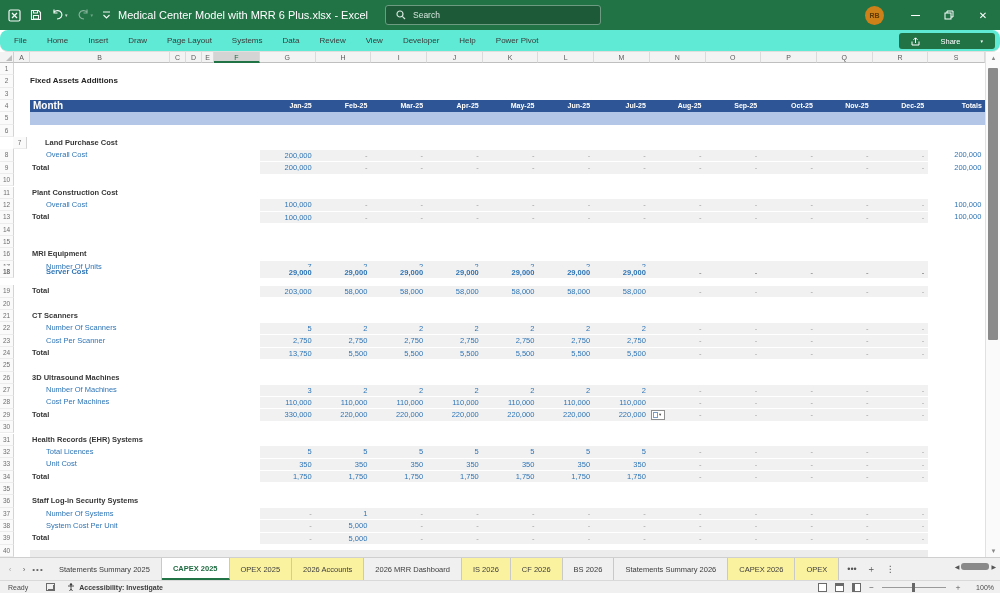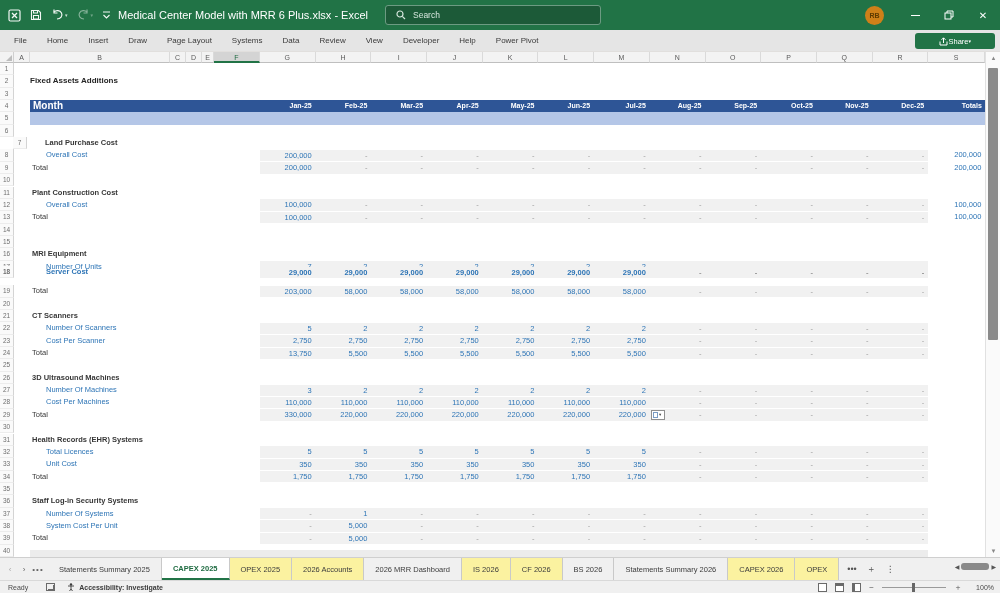--- a/index.html
+++ b/index.html
@@ -16,41 +16,41 @@
   .tinycaret { font-size:5px; color:rgba(255,255,255,.8); margin-left:1px; }
   .doc-title { position:absolute; left:118px; top:0; height:30px; line-height:30px; font-size:11px; color:#fff; white-space:nowrap; }
   .searchbox { position:absolute; left:385px; top:5px; width:216px; height:20px; background:#1C5A38; border:1px solid #6C9B82; border-radius:3px; display:flex; align-items:center; padding-left:10px; gap:7px; }
   .searchbox span { font-size:8.5px; color:#D6E6DD; }
   .tb-right { position:absolute; right:0; top:0; height:30px; display:flex; align-items:center; }
   .avatar { width:19px; height:19px; border-radius:50%; background:#CE8019; color:#5d3a00; font-size:7px; font-weight:bold; display:flex; align-items:center; justify-content:center; margin-right:14px; }
   .winbtn { width:34px; height:30px; display:flex; align-items:center; justify-content:center; font-size:10px; color:#fff; }
   .winbtn.min div { width:9px; height:1px; background:#fff; }
 
   
-  .ribbonbar { position:absolute; top:30px; left:0; width:1000px; height:22px; background:#e5e5e5; border-bottom:1px solid #E1DFDD; display:flex; align-items:center; }
+  .ribbonbar { position:absolute; top:30px; left:0; width:1000px; height:22px; background:#5eead4; border-bottom:1px solid #E1DFDD; display:flex; align-items:center;border-radius:8px; }
   #ribbon-tabs { display:flex; height:22px; align-items:center; padding-left:4px; }
   .rtab { padding:0 10px; font-size:8px; color:#3a3a3a; height:22px; line-height:22px; white-space:nowrap; }
-  .share-btn { position:absolute; right:5px; top:3px; height:16px; background:#217346; border-radius:3px; color:#fff; font-size:7.5px; display:flex; align-items:center; gap:0; padding:0 24px; border:none; }
+  .share-btn { position:absolute; right:5px; top:3px; height:16px; background:#217346; border-radius:3px; color:#fff; font-size:7.5px; display:flex; align-items:center; gap:20px; padding:0 12px; border:none; }
 
   
   .colheaders { position:absolute; top:52px; left:0; width:985px; height:11px; display:flex; background:#F3F3F3; }
   .chcell { height:11px; font-size:7px; line-height:11px; text-align:center; color:#5a5a5a; background:#F3F3F3; border-right:1px solid #DADADA; border-bottom:1px solid #BFBFBF; }
   .chcell.sel { background:#D4D4D4; border-bottom:2px solid #217346; color:#1E6B41; }
   .chcorner { width:14px; position:relative; border-right:1px solid #CFCFCF; border-bottom:1px solid #BFBFBF; background:#F3F3F3; }
   .chcorner:after { content:""; position:absolute; right:1px; bottom:1px; border-left:6px solid transparent; border-bottom:6px solid #BDBDBD; }
 
   
   .gridarea { position:absolute; top:63px; left:0; width:985px; height:494px; background:#fff; overflow:hidden; }
   .sheet-row { position:absolute; left:0; width:985px; height:12.35px; }
   .rownum { position:absolute; left:0; top:0; width:14px; height:12.35px; font-size:6.5px; line-height:12px; text-align:center; color:#6e6e6e; background:#FAFAFA; border-right:1px solid #D4D4D4; border-bottom:1px solid #ECECEC; }
   .lbl { position:absolute; left:30px; top:0; height:12.35px; line-height:12.3px; font-size:7.5px; white-space:nowrap; }
   .lbl-title { font-weight:bold; font-size:8px; color:#262626; }
   .lbl-section { font-weight:bold; color:#373737; padding-left:2px; }
   .lbl-input { color:#2E75B6; padding-left:16px; }
-  .lbl-total { font-weight:normal; color:#373737; padding-left:2px; }
+  .lbl-total { font-weight:bold; color:#373737; padding-left:2px; }
   .hdrband { position:absolute; left:30px; top:0; width:955px; height:12.35px; background:#2E5596; display:flex; color:#fff; }
   .hdr-monthlbl { width:230px; font-size:10px; font-weight:bold; line-height:12.3px; padding-left:3px; }
   .hdr-mcell { width:55.7px; font-size:7px; font-weight:bold; line-height:12.3px; text-align:right; padding-right:4px; }
   .hdr-tcell { width:56.6px; font-size:7px; font-weight:bold; line-height:12.3px; text-align:right; padding-right:3px; }
   .bandblue { position:absolute; left:30px; top:0; width:955px; height:12.35px; background:#B4C6E7; }
   .shade { position:absolute; left:260px; top:0.5px; width:668.4px; height:11.35px; background:#F1F1F1; display:flex; }
   .mcell { width:55.7px; font-size:7.5px; line-height:11.3px; text-align:right; padding-right:4px; }
   .val { color:#2E75B6; }
   .dash { color:#9B9B9B; }
   .scell { position:absolute; left:928.4px; top:0; width:55px; height:12.35px; font-size:7.5px; line-height:12.3px; text-align:right; color:#2E75B6; padding-right:2px; }

